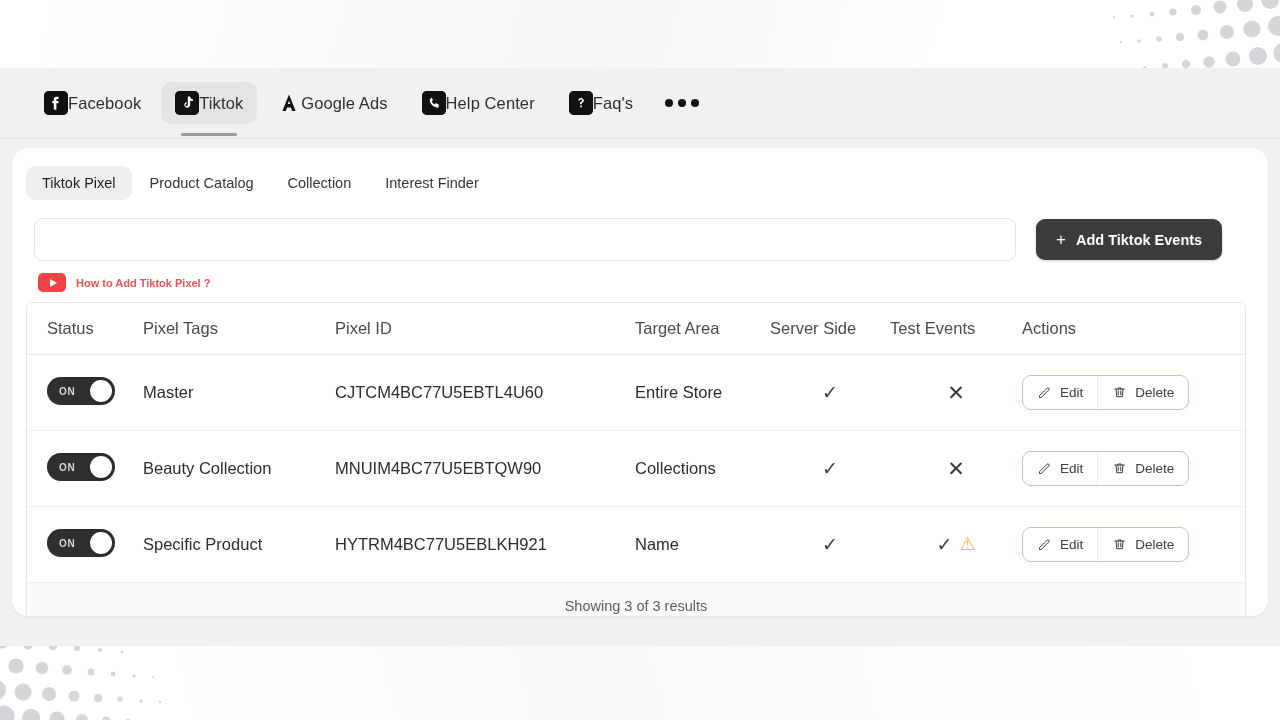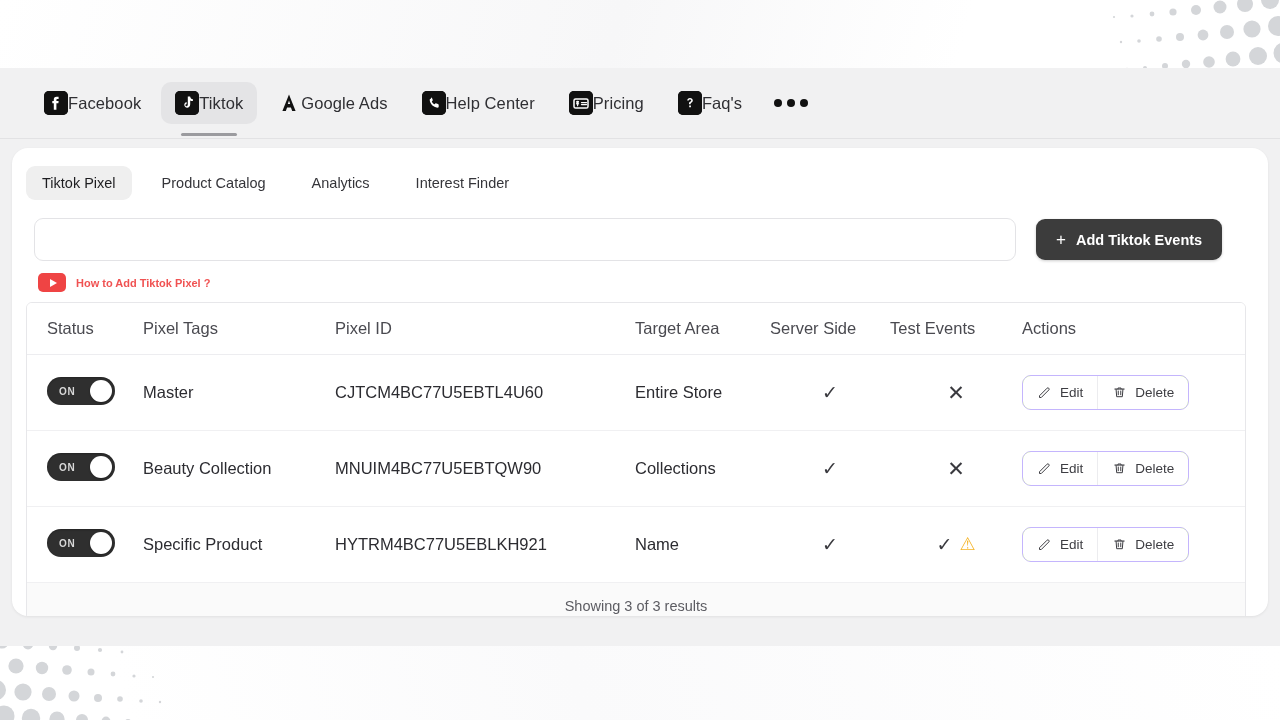--- a/index.html
+++ b/index.html
@@ -146,21 +146,21 @@
     box-shadow: 0 1px 3px rgba(0,0,0,.07);
     box-sizing: border-box;
     overflow: hidden;
   }
 
   
   .subtabs {
     display: flex;
     align-items: center;
     padding: 18px 14px 0 14px;
-    gap: 14px;
+    gap: 2px;
   }
   .subtab {
     font-size: 14.5px;
     color: #35353a;
     padding: 9px 16px;
     border-radius: 9px;
     cursor: pointer;
     white-space: nowrap;
   }
   .subtab.active {
@@ -474,31 +474,20 @@
     <div class="nav-item">
       <span class="nav-icon">
         <svg width="24" height="24" viewBox="0 0 24 24">
             <rect width="24" height="24" rx="5" fill="#111"></rect>
             <path d="M9 6.4c.5 0 .8.2 1 .7l.7 1.6c.2.4.1.8-.2 1.1l-.7.6c.6 1.3 1.6 2.3 2.9 2.9l.6-.7c.3-.3.7-.4 1.1-.2l1.6.7c.5.2.7.5.7 1v1.4c0 .8-.6 1.3-1.4 1.2-4-.4-7.2-3.6-7.6-7.6-.1-.8.4-1.4 1.2-1.4H9z" fill="#fff"></path>
           </svg>
       </span>
       <span class="nav-label">Help Center</span>
     </div>
 
-    <div class="nav-item">
-      <span class="nav-icon">
-        <svg width="24" height="24" viewBox="0 0 24 24">
-            <rect width="24" height="24" rx="5" fill="#111"></rect>
-            <rect x="5" y="8" width="14" height="9" rx="1.6" fill="none" stroke="#fff" stroke-width="1.5"></rect>
-            <path d="M8.6 10.2v4.6M7.6 11.1c0-.5.5-.8 1-.8s1 .3 1 .8-2 .7-2 1.4c0 .5.5.8 1 .8s1-.3 1-.8" stroke="#fff" stroke-width="1.1" fill="none" stroke-linecap="round"></path>
-            <path d="M12.5 11.6h5M12.5 13.6h5" stroke="#fff" stroke-width="1.3" stroke-linecap="round"></path>
-          </svg>
-      </span>
-      <span class="nav-label">Pricing</span>
-    </div>
 
     <div class="nav-item">
       <span class="nav-icon">
         <svg width="24" height="24" viewBox="0 0 24 24">
             <rect width="24" height="24" rx="5" fill="#111"></rect>
             <path d="M12 7.1c1.6 0 2.8 1 2.8 2.4 0 1.1-.6 1.7-1.5 2.3-.5.3-.7.6-.7 1.1v.4h-1.6v-.6c0-1 .4-1.6 1.3-2.1.6-.4.9-.7.9-1.2 0-.6-.5-1-1.2-1s-1.2.4-1.3 1.1H9.2c.1-1.5 1.2-2.4 2.8-2.4zm-.8 7.5h1.7v1.7h-1.7v-1.7z" fill="#fff"></path>
           </svg>
       </span>
       <span class="nav-label">Faq's</span>
     </div>
@@ -513,21 +502,21 @@
   <div class="card">
 
     <div class="subtabs">
       <div class="subtab active">
         <span>Tiktok Pixel</span>
       </div>
       <div class="subtab">
         <span>Product Catalog</span>
       </div>
       <div class="subtab">
-        <span>Analytics</span>
+        <span>Collection</span>
       </div>
       <div class="subtab">
         <span>Interest Finder</span>
       </div>
     </div>
 
     <div class="search-row">
       <input class="search-input" type="text" placeholder="" style="">
       <button class="add-btn">
         <span class="plus">+</span>

